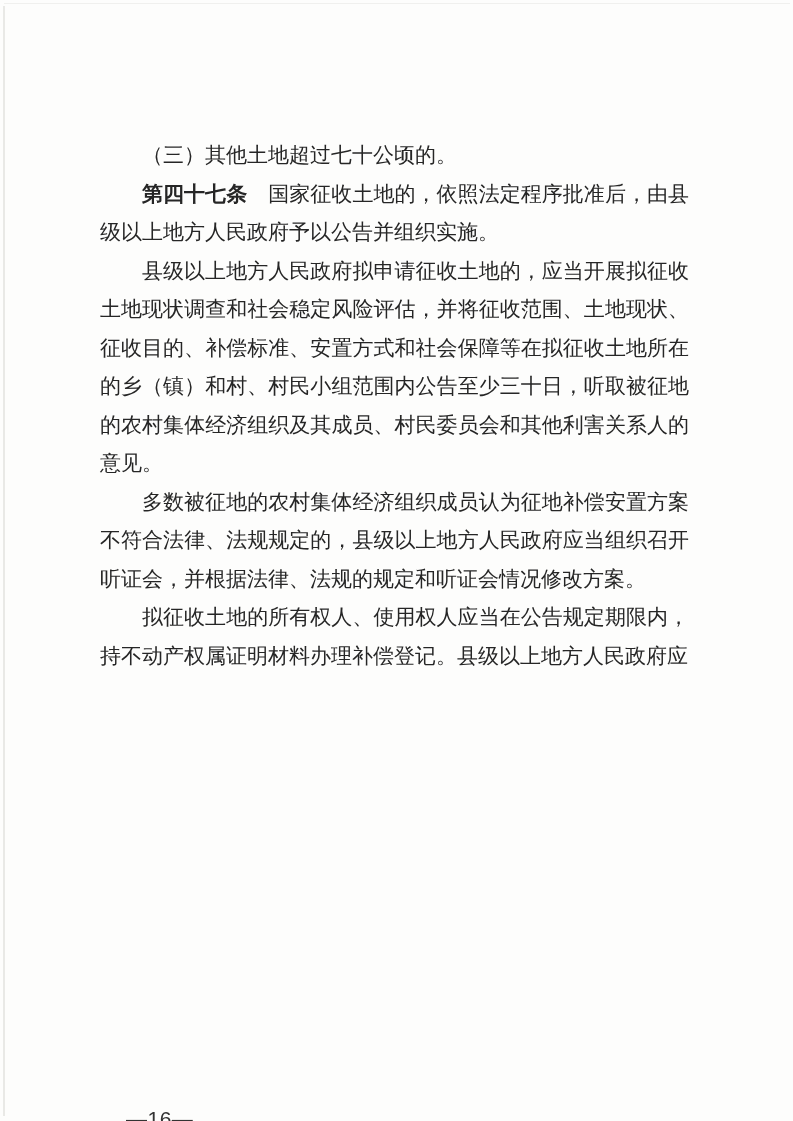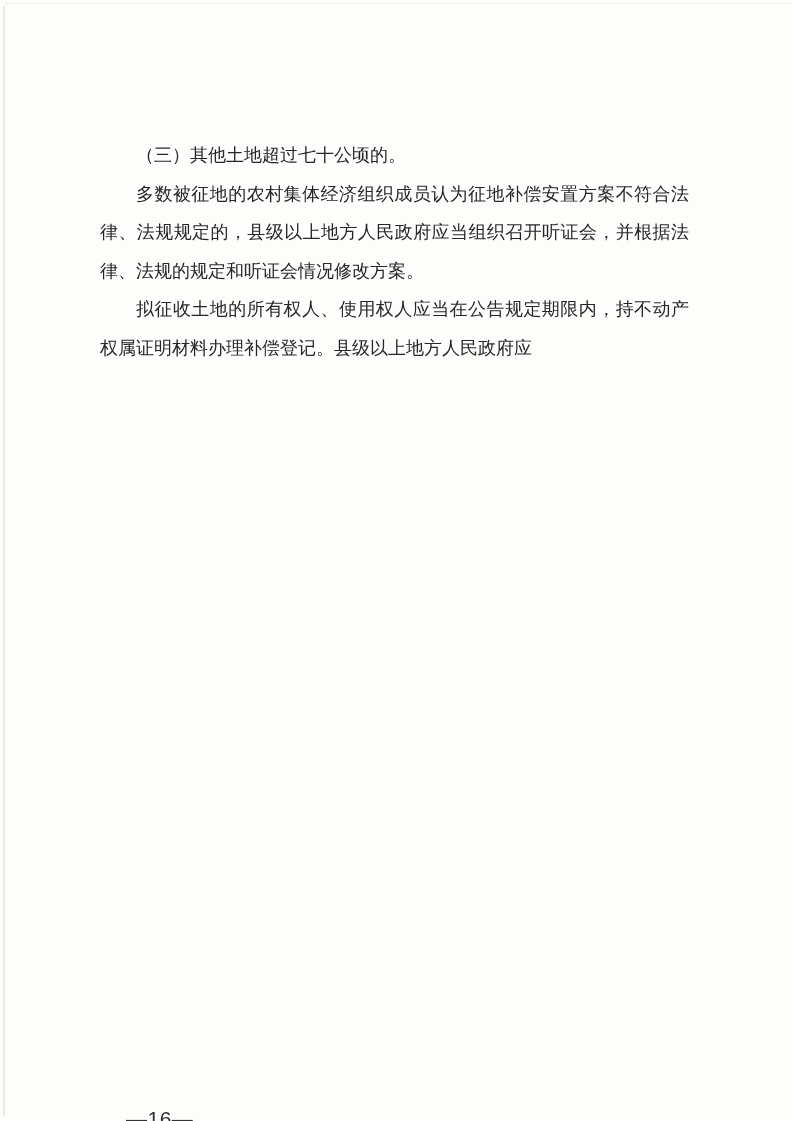--- a/index.html
+++ b/index.html
@@ -33,21 +33,21 @@
     width: 786px;
     height: 1px;
     background: #f0f0ee;
   }
   .content {
     position: absolute;
     left: 100px;
     top: 136px;
     width: 589px;
     font-family: "Liberation Serif", "DejaVu Serif", serif;
-    font-size: 18px;
+    font-size: 21px;
     line-height: 38.5px;
     color: #262626;
     text-align: justify;
     letter-spacing: 0;
   }
   .para {
     margin: 0;
     padding: 0;
     text-indent: 2em;
   }
@@ -70,21 +70,23 @@
 <div class="page">
 
   <div class="scan-edge-left"></div>
   <div class="scan-edge-top"></div>
 
   <main class="content">
     <p class="para">（三）其他土地超过七十公顷的。</p>
 
 
 
+    <p class="para"><span class="article-no">第四十七条</span><span>　国家征收土地的，依照法定程序批准后，由县级以上地方人民政府予以公告并组织实施。</span></p>
 
+    <p class="para">县级以上地方人民政府拟申请征收土地的，应当开展拟征收土地现状调查和社会稳定风险评估，并将征收范围、土地现状、征收目的、补偿标准、安置方式和社会保障等在拟征收土地所在的乡（镇）和村、村民小组范围内公告至少三十日，听取被征地的农村集体经济组织及其成员、村民委员会和其他利害关系人的意见。</p>
 
     <p class="para">多数被征地的农村集体经济组织成员认为征地补偿安置方案不符合法律、法规规定的，县级以上地方人民政府应当组织召开听证会，并根据法律、法规的规定和听证会情况修改方案。</p>
 
     <p class="para">拟征收土地的所有权人、使用权人应当在公告规定期限内，持不动产权属证明材料办理补偿登记。县级以上地方人民政府应</p>
   </main>
 
   <div class="footer">—16—</div>
 
 </div>
 

